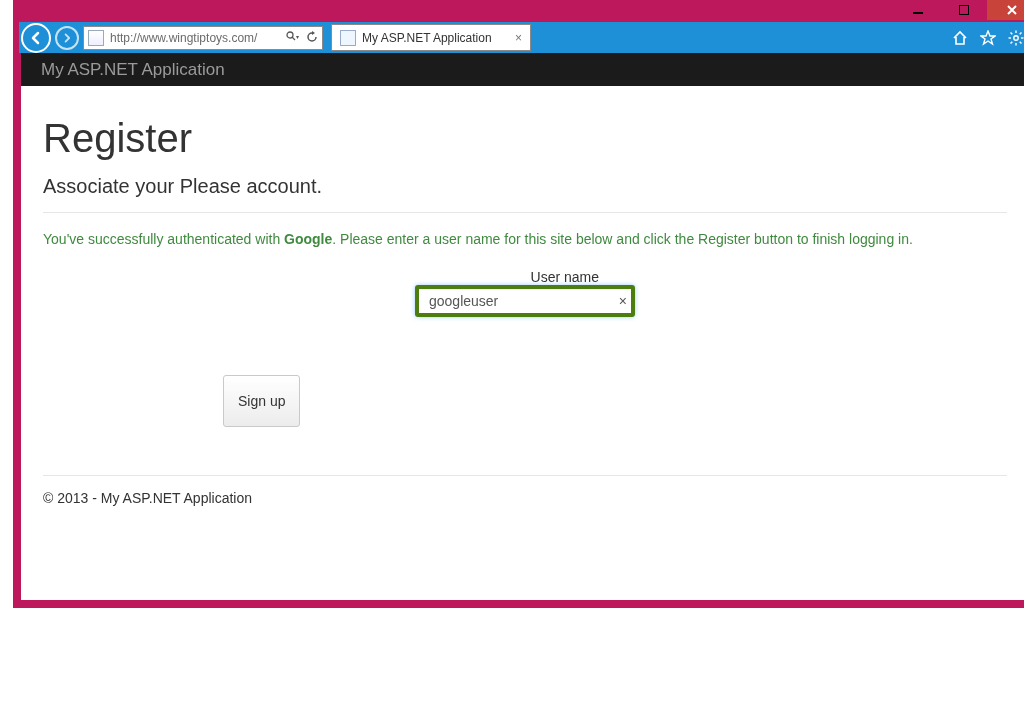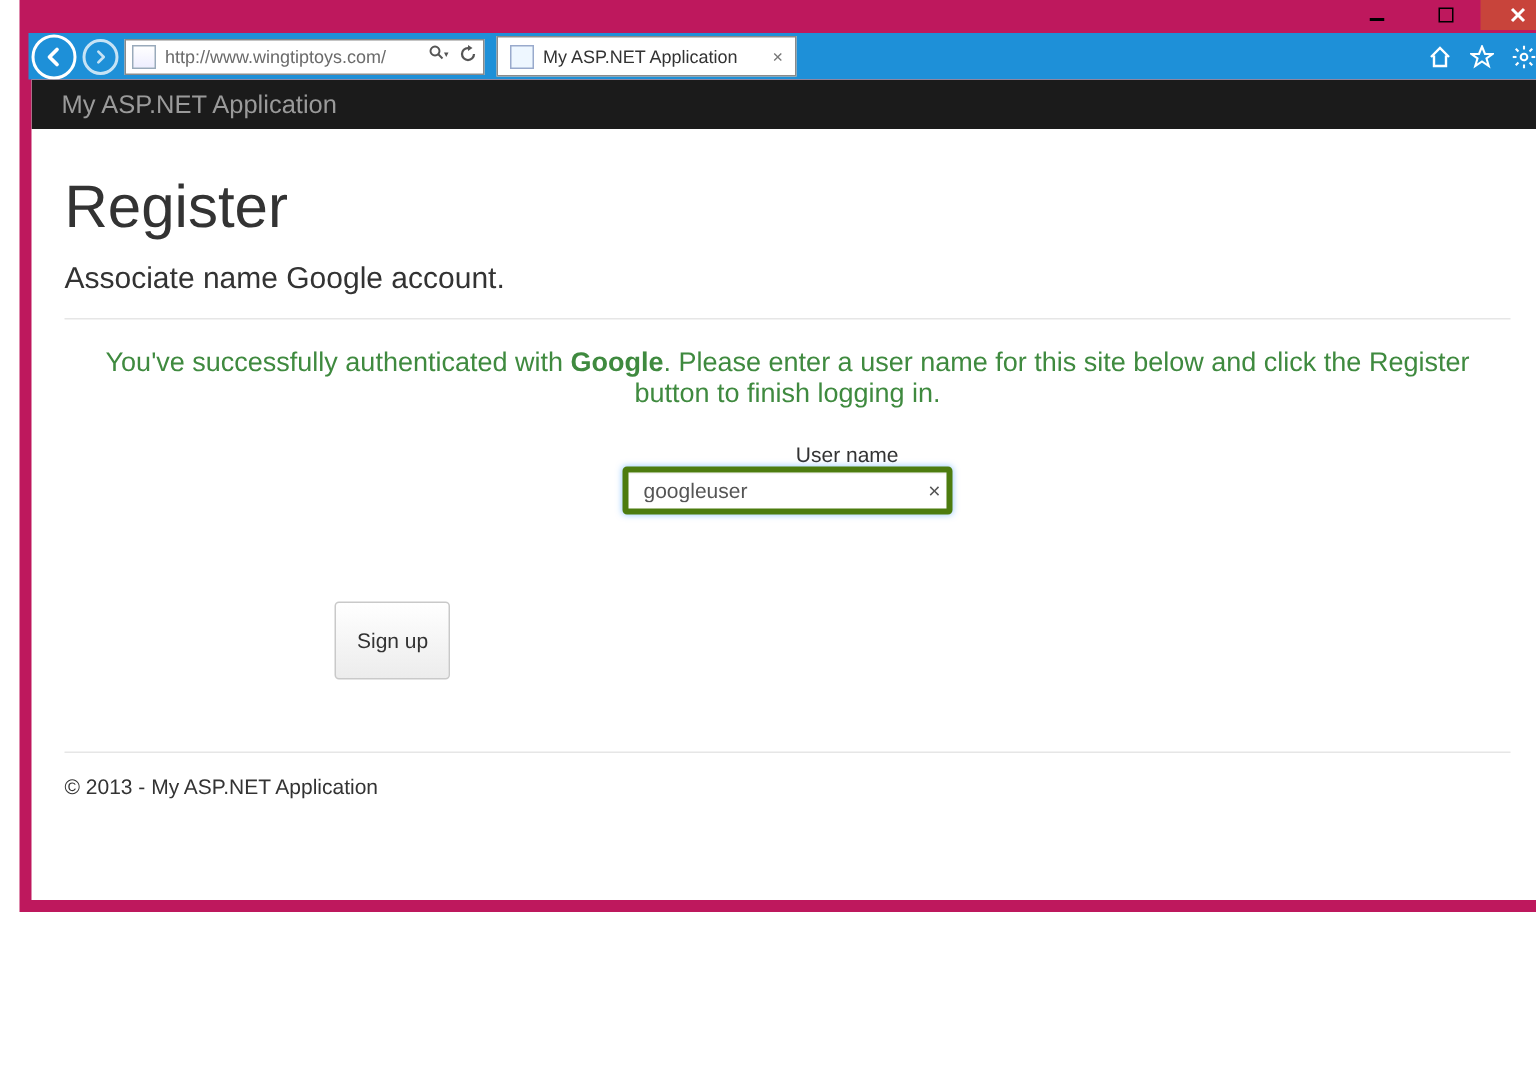--- a/index.html
+++ b/index.html
@@ -128,23 +128,22 @@
   h3.sub {
     font-size: 20px;
     font-weight: 400;
     color: #333;
     margin: 14px 0 14px 0;
   }
   .rule { border: none; border-top: 1px solid #e6e6e6; margin: 0 0 18px 0; }
 
   .success-text {
     color: #3f8a3f;
-    font-size: 18px;
+    font-size: 14px;
     margin-bottom: 22px;
-    text-align: center;
   }
   .success-text strong { font-weight: 700; }
 
   .form-row {
     display: flex; align-items: center;
     margin-bottom: 10px;
     flex-direction: column;
   }
   .form-label {
     width: 180px;
@@ -280,21 +279,21 @@
   </div>
 
   <div class="content-frame">
 
     <div class="navbar">
       <a href="#">My ASP.NET Application</a>
     </div>
 
     <div class="container">
       <h1>Register</h1>
-      <h3 class="sub">Associate name Google account.</h3>
+      <h3 class="sub">Associate your Please account.</h3>
       <hr class="rule">
 
       <p class="success-text">
         <span>You've successfully authenticated with </span><strong>Google</strong><span>. Please enter a user name for this site below and click the Register button to finish logging in.</span>
       </p>
 
       <div class="form-row">
         <div class="form-label">User name</div>
         <div class="input-wrap">
           <input class="text-input" type="text" value="googleuser" style="">

